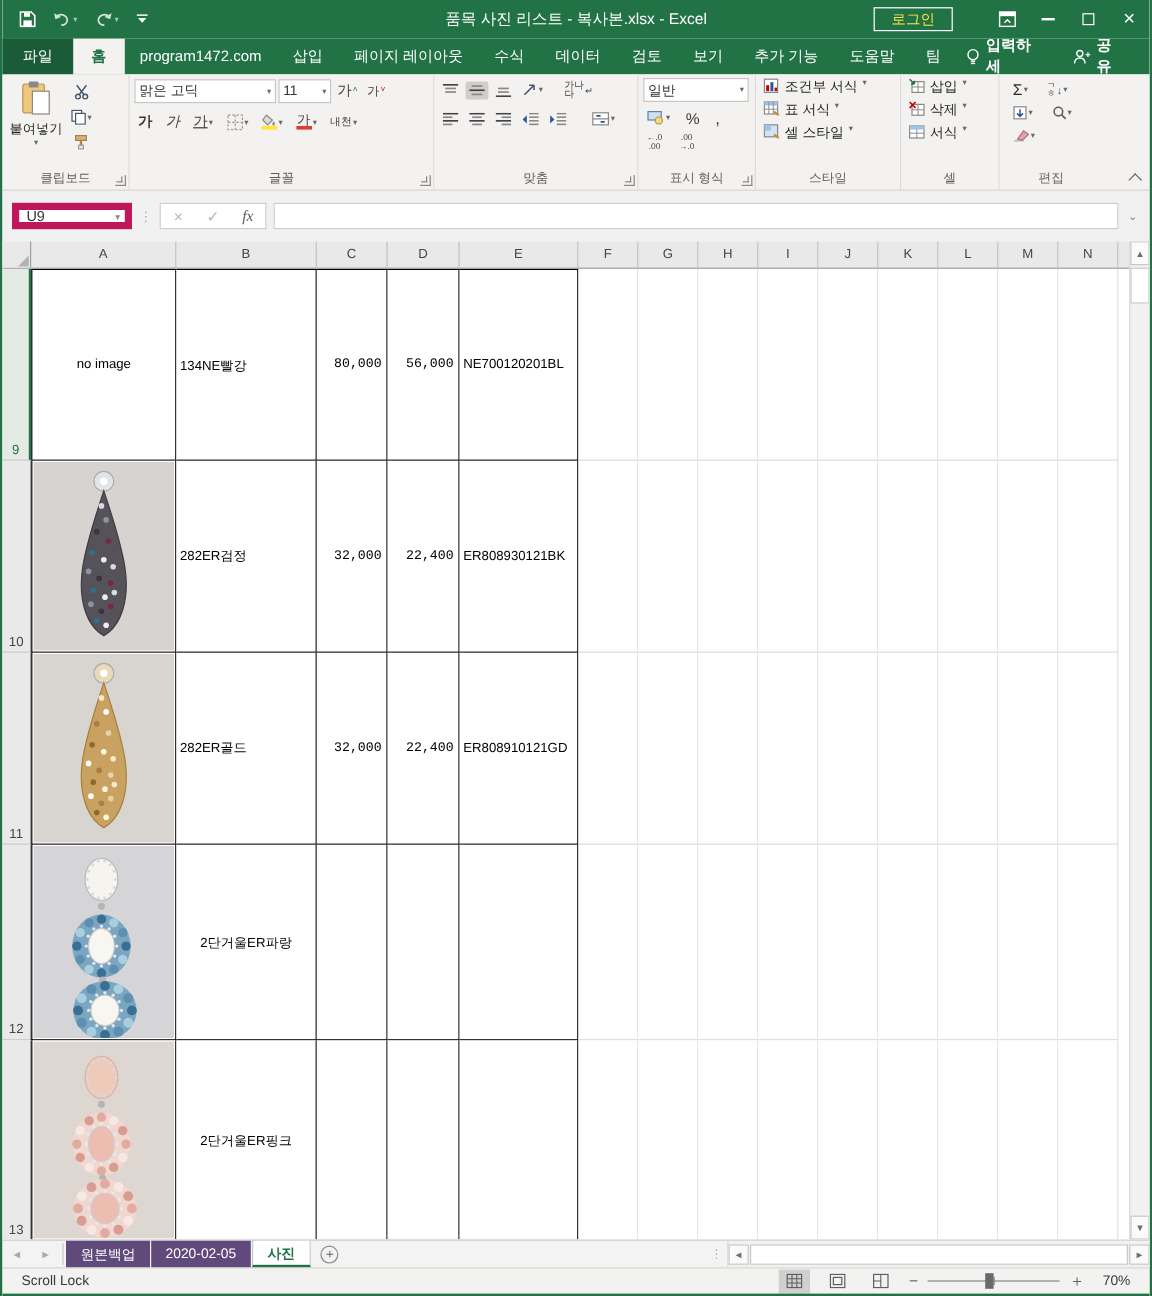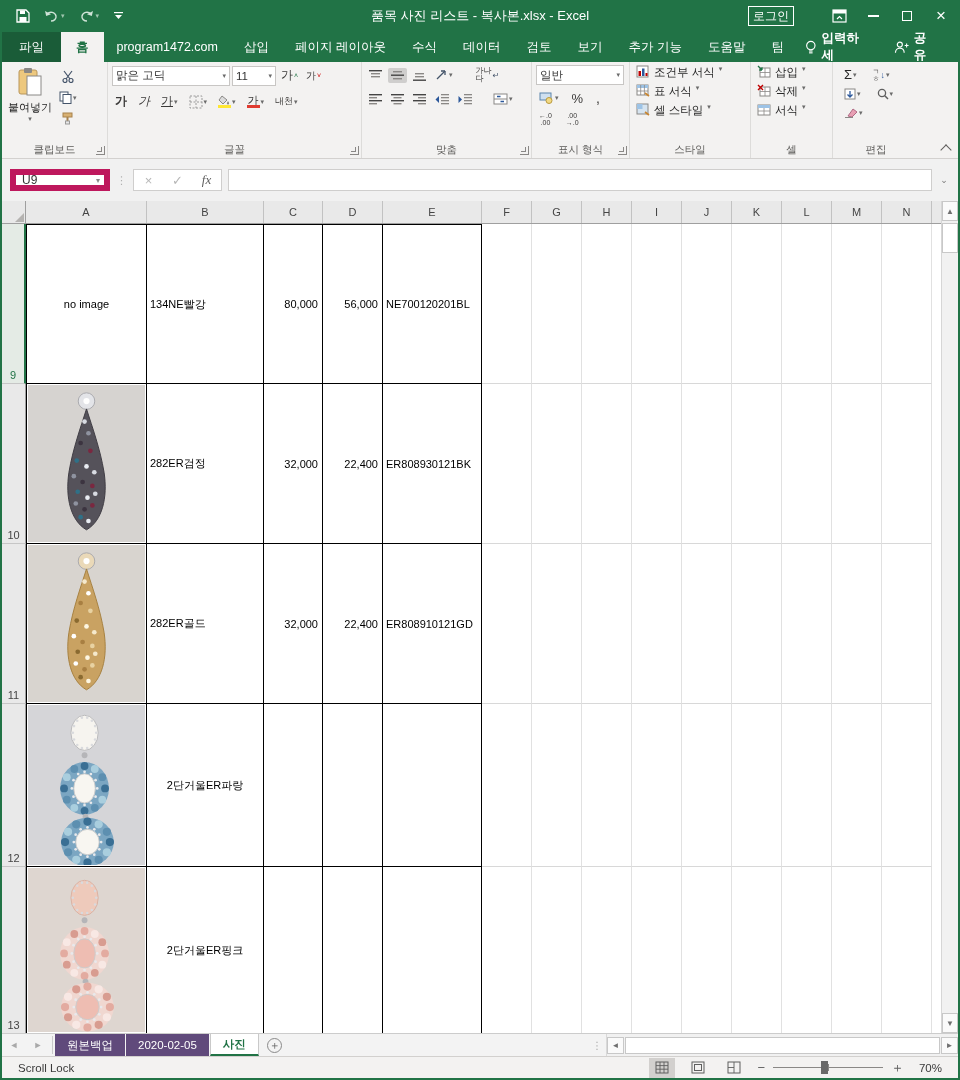--- a/index.html
+++ b/index.html
@@ -7,21 +7,21 @@
   body { font-family:"Liberation Sans", sans-serif; background:#fff; }
   .window { width:960px; height:1080px; display:flex; flex-direction:column;
     border-left:2px solid #217346; border-right:2px solid #217346; background:#fff; overflow:hidden; }
 
   
   .titlebar { height:32px; background:#217346; color:#fff; display:flex; align-items:center; flex:0 0 32px; position:relative; }
   .qat { display:flex; align-items:center; gap:14px; padding-left:14px; }
   .qat .qbtn { display:flex; align-items:center; gap:2px; cursor:default; }
   .tb-title { position:absolute; left:0; right:0; text-align:center; font-size:13px; color:#fff; pointer-events:none; }
   .tb-right { margin-left:auto; display:flex; align-items:center; height:100%; }
-  .login-btn { border:1.5px solid #fff; color:#ffffff; font-size:12px; padding:1px 4px; margin-right:28px; background:transparent; line-height:16px; }
+  .login-btn { border:1.5px solid #fff; color:#fde047; font-size:12px; padding:1px 14px; margin-right:28px; background:transparent; line-height:16px; }
   .winbtn { width:34px; height:100%; display:flex; align-items:center; justify-content:center; color:#fff; font-size:14px; }
   .maxbox { width:10px; height:10px; border:1.2px solid #fff; display:inline-block; }
   .minline { width:11px; height:1.5px; background:#fff; display:inline-block; }
 
   
   .menubar { height:30px; background:#217346; display:flex; align-items:stretch; color:#fff; font-size:12.5px; flex:0 0 30px; }
   .mtab { display:flex; align-items:center; padding:0 13px; white-space:nowrap; }
   .mtab.file { background:#1a5c38; padding:0 17px; }
   .mtab.active { background:#f3f2f1; color:#217346; font-weight:bold; padding:0 15px; }
   .mbar-right { margin-left:auto; display:flex; align-items:center; gap:8px; padding-right:12px;font-weight:bold; }
@@ -71,21 +71,21 @@
   .cornercell { width:24px; flex:0 0 24px; border-right:1px solid #9f9f9f; position:relative; background:#e9e9e9; }
   .cornercell:after { content:""; position:absolute; right:1px; bottom:1px; border-style:solid; border-width:0 0 9px 9px; border-color:transparent transparent #b5b3b1 transparent; }
   .chead { display:flex; align-items:center; justify-content:center; font-size:11px; color:#454545; border-right:1px solid #c2c2c2; }
   .gridbody { flex:1; overflow:hidden; }
   .grow { display:flex; }
   .rowhdr { width:24px; flex:0 0 24px; background:#e9e9e9; border-right:1px solid #9f9f9f; border-bottom:1px solid #c6c6c6; display:flex; align-items:flex-end; justify-content:center; font-size:11px; color:#454545; padding-bottom:2px; }
   .rowhdr.sel { color:#217346; border-right:2px solid #217346; background:#e4ebe5; }
   .cell { display:flex; align-items:center; font-size:11px; color:#000; border-right:1px solid #000; border-bottom:1px solid #000; overflow:hidden; background:#fff; }
   .cell.bt { border-top:1px solid #000; }
   .cell.bl { border-left:1px solid #000; }
-  .cell.num { justify-content:flex-end; padding-right:4px; }
+  .cell.num { justify-content:flex-end; padding-right:4px;font-family:Liberation Mono, monospace; }
   .cell.txtl { padding-left:3px; }
   .cell.ctr { justify-content:center; }
   .cell.filler { border-right:1px solid #e1e1e1; border-bottom:1px solid #d8d8d8; }
   .photo { width:100%; height:100%; padding:1px; }
   .photo > div { width:100%; height:100%; }
   .photo svg { width:100%; height:100%; display:block; }
 
   
   .vscroll { width:17px; flex:0 0 17px; background:#f1f1f1; border-left:1px solid #d6d6d6; display:flex; flex-direction:column; }
   .vbtn { height:20px; background:#fafafa; border:1px solid #c8c8c8; color:#6f6f6f; font-size:8px; display:flex; align-items:center; justify-content:center; }
@@ -337,21 +337,21 @@
                 <rect x="0" y="9.5" width="13" height="1.4" fill="#444"></rect>
               </svg>
             </span>
           <span class="rbtn">
               <svg width="13" height="12" viewBox="0 0 13 12">
                 <path d="M2 10 L10 2" stroke="#44546a" stroke-width="1.3"></path>
                 <path d="M10 2 L10 6 M10 2 L6 2" stroke="#44546a" stroke-width="1.3"></path>
               </svg>
               <span class="dd">▾</span>
             </span>
-          <span class="rbtn" style="margin-left:14px">
+          <span class="rbtn" style="margin-left:9px">
               <span style="font-size:8px;line-height:8px;color:#3b3a39;white-space:pre">가나
 다</span>
               <span style="font-size:8px;color:#44546a">↵</span>
             </span>
         </div>
         <div class="krow" style="gap:3px">
           <span class="rbtn">
               <svg width="13" height="11" viewBox="0 0 13 11">
                 <rect x="0" y="0" width="13" height="1.4" fill="#444"></rect>
                 <rect x="0" y="3" width="8" height="1.4" fill="#8a8886"></rect>

